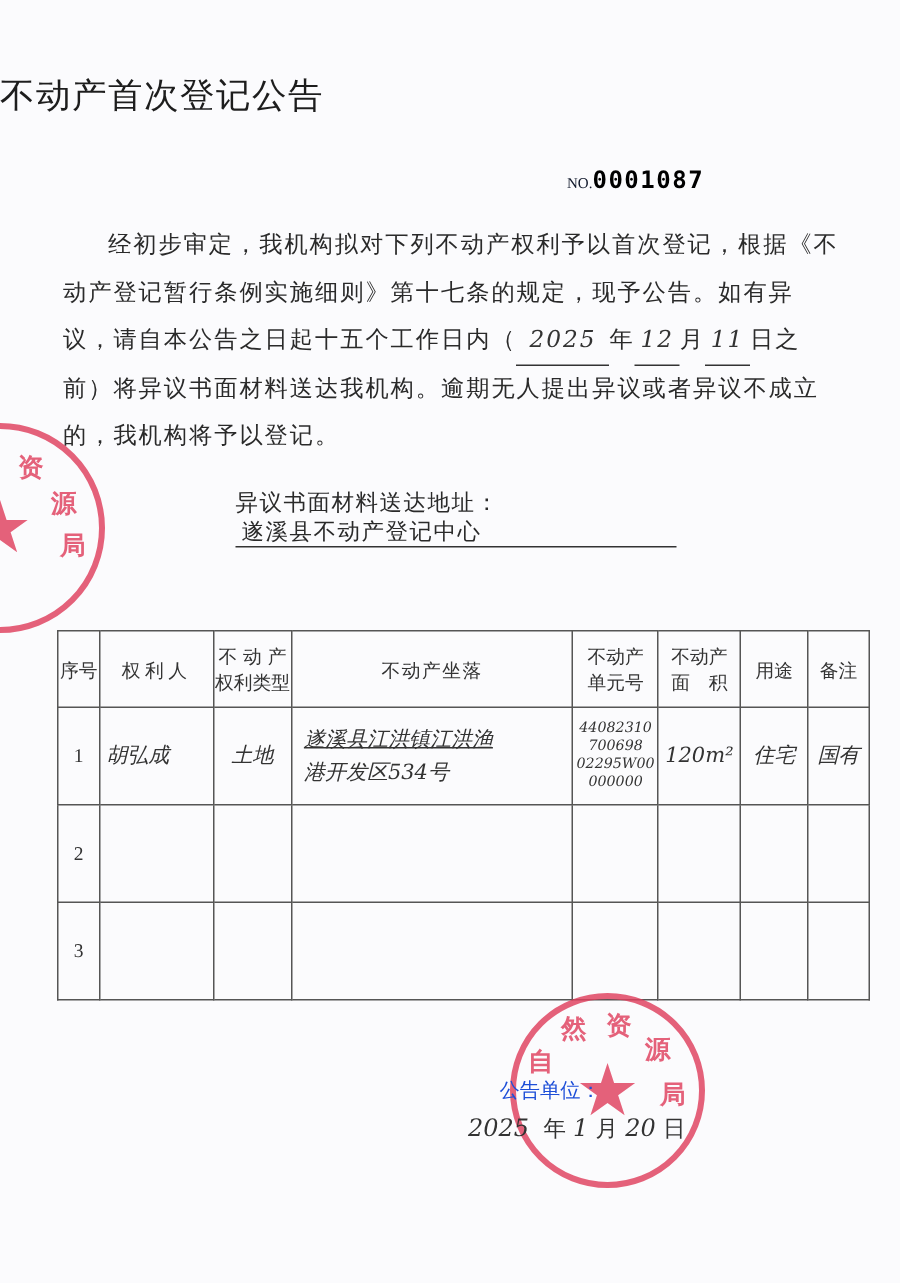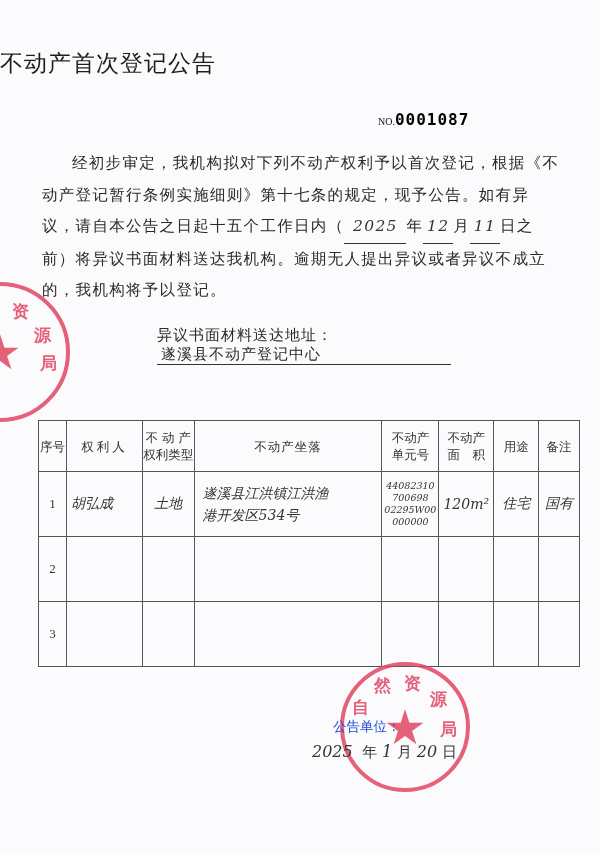--- a/index.html
+++ b/index.html
@@ -130,21 +130,21 @@
         <div>面　积</div>
       </th>
       <th>用途</th>
       <th>备注</th>
     </tr>
     <tr class="r1">
       <td class="rownum">1</td>
       <td class="hw" style="text-align:left;padding-left:4px">胡弘成</td>
       <td class="hw">土地</td>
       <td class="hw hw-addr">
-        <div style="">遂溪县江洪镇江洪渔</div>
+        <div style="text-decoration:underline">遂溪县江洪镇江洪渔</div>
         <div>港开发区534号</div>
       </td>
       <td class="hw hw-unit">
         <div>44082310</div>
         <div>700698</div>
         <div>02295W00</div>
         <div>000000</div>
       </td>
       <td class="hw">120m²</td>
       <td class="hw">住宅</td>

